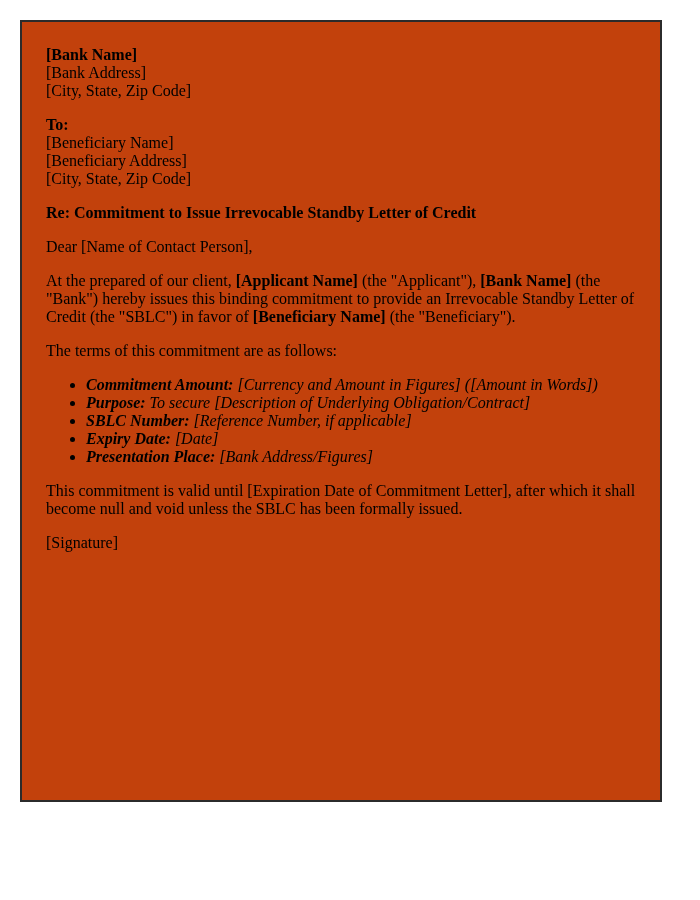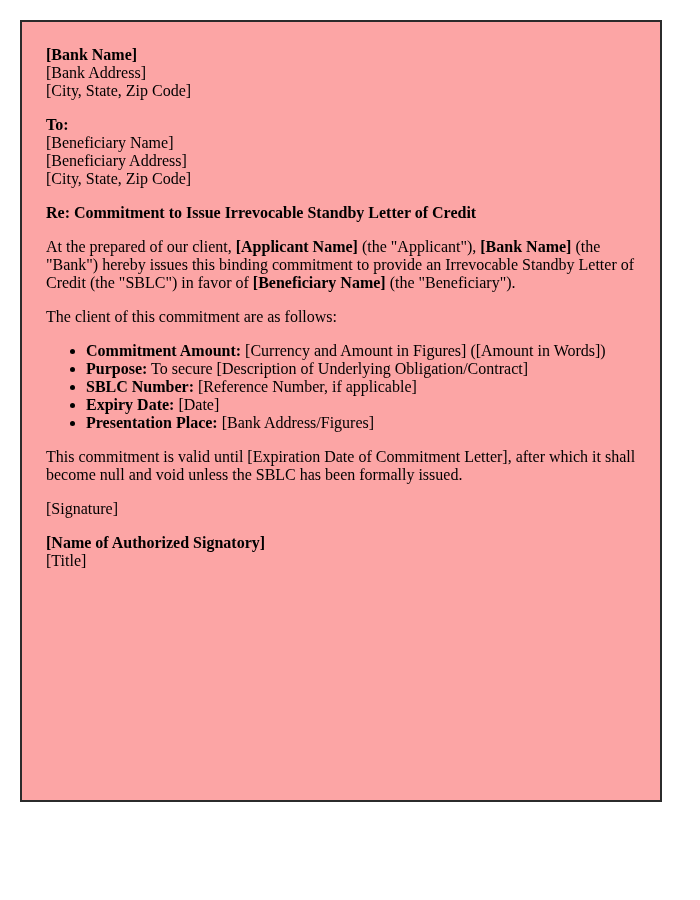--- a/index.html
+++ b/index.html
@@ -11,28 +11,28 @@
     font-family: "Liberation Serif", "DejaVu Serif", serif;
   }
   .page {
     position: absolute;
     left: 20px;
     top: 20px;
     width: 642px;
     height: 782px;
     box-sizing: border-box;
     border: 2px solid #2b2b2b;
-    background: #fca5a5;
+    background: #c2410c;
     padding: 8px 24px;
     overflow: hidden;
     font-size: 16px;
     line-height: 18px;
   }
   .page p { margin: 16px 0; }
-  .page ul { margin: 15px 0; padding-left: 40px; }
+  .page ul { margin: 15px 0; padding-left: 40px; font-style: italic; }
   .page li { margin: 0; }
   b, .bold { font-weight: bold; }
 </style>
 </head>
 <body>
 
 <div class="page">
 
   <p>
     <b>[Bank Name]</b><br>
@@ -43,38 +43,35 @@
 
   <p>
     <b>To:</b><br>
     <span>[Beneficiary Name]</span><br>
     <span>[Beneficiary Address]</span><br>
     <span>[City, State, Zip Code]</span>
   </p>
 
   <p class="bold">Re: Commitment to Issue Irrevocable Standby Letter of Credit</p>
 
+  <p>Dear [Name of Contact Person],</p>
 
   <p><span>At the prepared of our client, </span><b>[Applicant Name]</b><span> (the "Applicant"), </span><b>[Bank Name]</b><span> (the "Bank") hereby issues this binding commitment to provide an Irrevocable Standby Letter of Credit (the "SBLC") in favor of </span><b>[Beneficiary Name]</b><span> (the "Beneficiary").</span></p>
 
-  <p>The client of this commitment are as follows:</p>
+  <p>The terms of this commitment are as follows:</p>
 
   <ul>
       <li><b>Commitment Amount:</b><span> [Currency and Amount in Figures] ([Amount in Words])</span></li>
       <li><b>Purpose:</b><span> To secure [Description of Underlying Obligation/Contract]</span></li>
       <li><b>SBLC Number:</b><span> [Reference Number, if applicable]</span></li>
       <li><b>Expiry Date:</b><span> [Date]</span></li>
       <li><b>Presentation Place:</b><span> [Bank Address/Figures]</span></li>
     </ul>
 
 
 
   <p>This commitment is valid until [Expiration Date of Commitment Letter], after which it shall become null and void unless the SBLC has been formally issued.</p>
 
 
   <p>[Signature]</p>
 
-  <p>
-    <b>[Name of Authorized Signatory]</b><br>
-    <span>[Title]</span>
-  </p>
 
 </div>
 
 </body></html>

